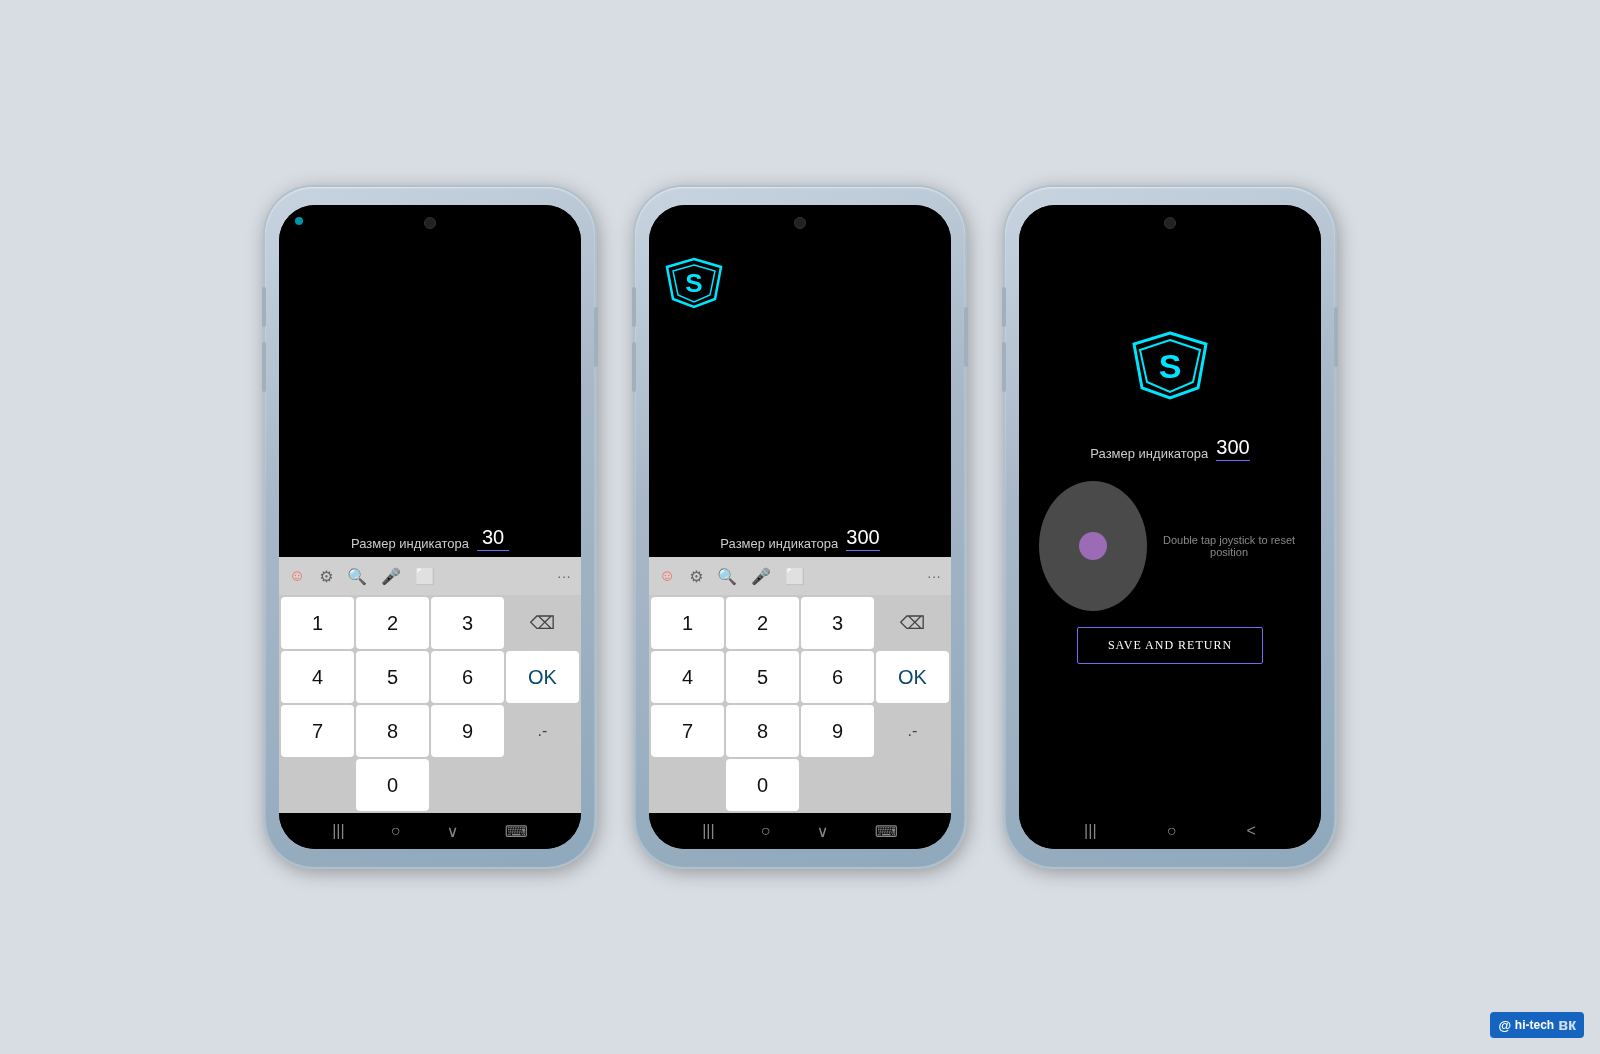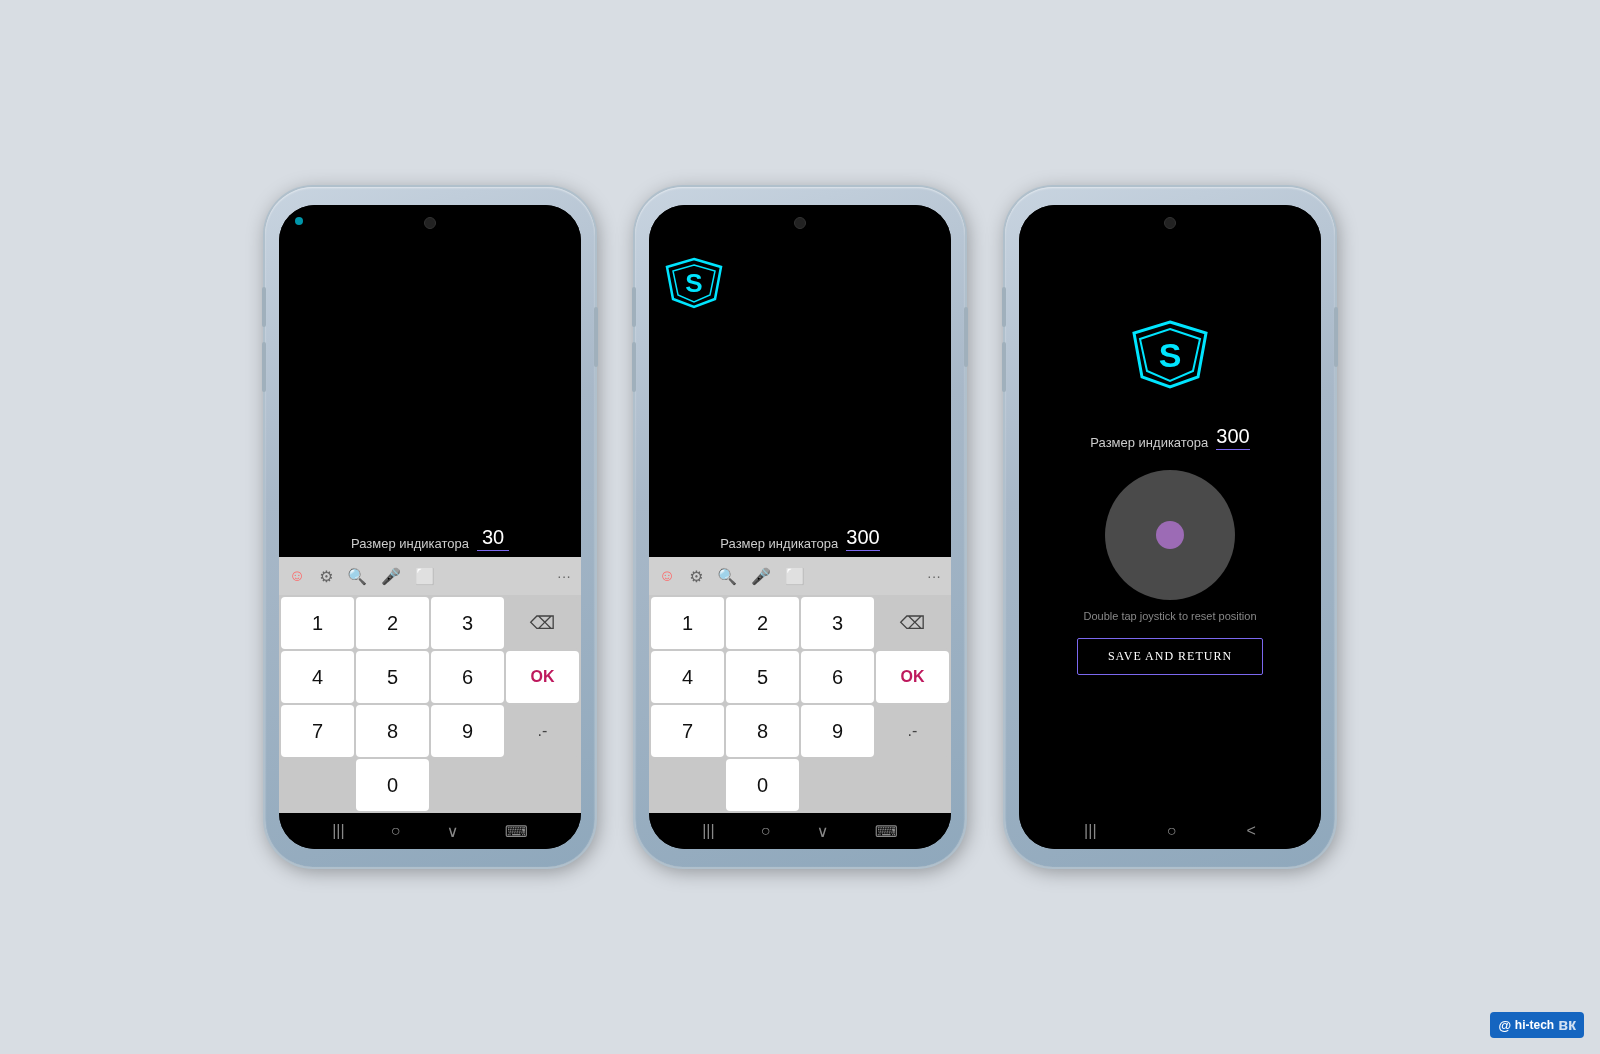--- a/index.html
+++ b/index.html
@@ -159,21 +159,21 @@
       height: 52px;
       display: flex;
       align-items: center;
       justify-content: center;
       font-size: 20px;
       color: #111;
       cursor: pointer;
       border-radius: 4px;
     }
     .numpad-key.gray { background: #c8c8c8; color: #444; }
-    .numpad-key.blue { background: #fff; color: #be185d; font-size: 16px; font-weight: bold; }
+    .numpad-key.blue { background: #fff; color: #0c4a6e; font-size: 20px; font-weight: normal; }
     .numpad-key.delete-key { background: #c8c8c8; font-size: 18px; }
     .numpad-key.empty { background: #c8c8c8; }
     .numpad-key.comma-key { background: #c8c8c8; font-size: 16px; }
 
     
     .phone-nav {
       height: 36px;
       background: #000;
       display: flex;
       align-items: center;
@@ -185,21 +185,21 @@
       color: #888;
       font-size: 16px;
       display: flex;
       align-items: center;
       justify-content: center;
     }
 
     
     .joystick-area {
       display: flex;
-      flex-direction: column;
+      flex-direction: row;
       align-items: center;
       gap: 10px;
       margin-bottom: 16px;
     }
     .joystick-circle {
       width: 130px;
       height: 130px;
       border-radius: 50%;
       background: #4a4a4a;
       display: flex;

